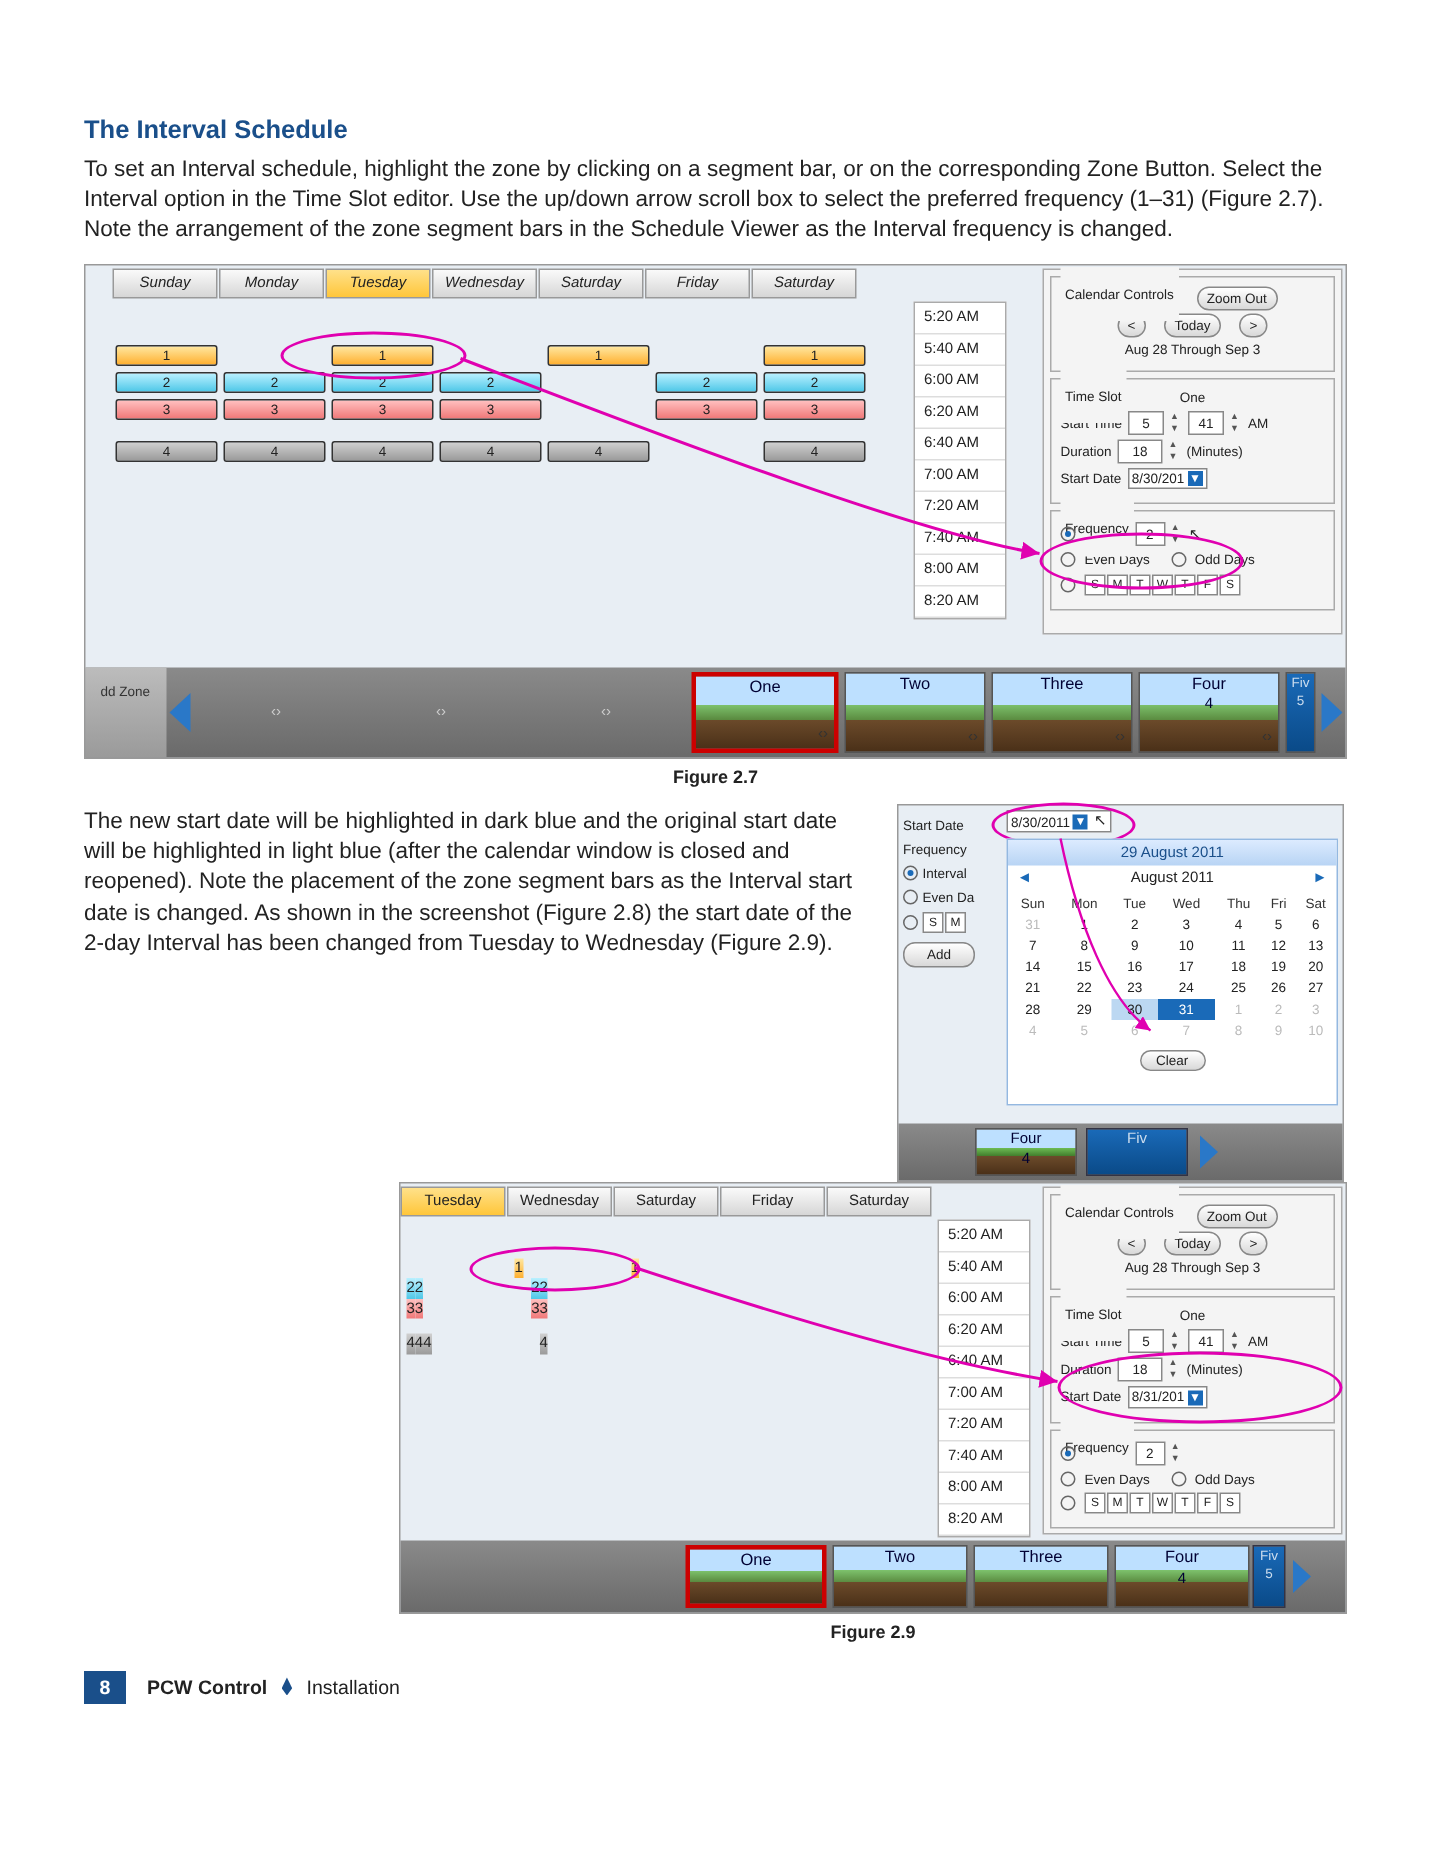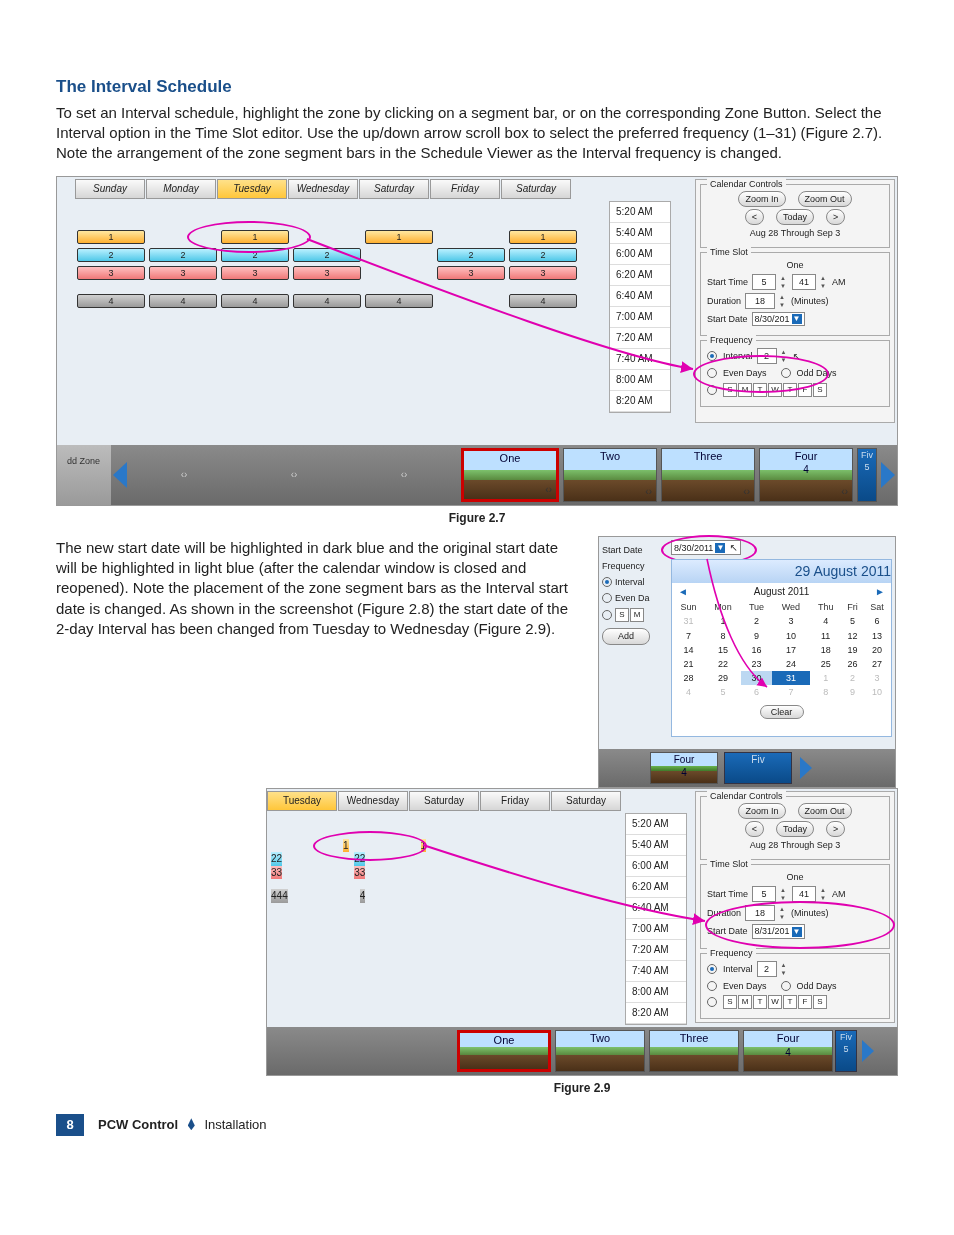--- a/index.html
+++ b/index.html
@@ -69,21 +69,21 @@
   }
   .fig27 .timecol div { height:20px; line-height:20px; padding-left:6px; border-bottom:1px solid #ddd; }
   .fig27 .ctrlpanel {
     position:absolute; right:2px; top:2px; width:198px; height:242px;
     background:#f4f4f4; border:1px solid #aaa;
   }
   .ctrlpanel .group {
     border:1px solid #aaa; margin:4px; padding:4px 6px 6px 6px; position:relative;
   }
   .ctrlpanel .group .legend {
-    position:absolute; top:-7px; left:6px; background:#f4f4f4; padding:0 3px; font-size:9px;
+    position:absolute; top:-7px; left:6px; background:#f4f4f4; padding:12px 3px; font-size:9px;
   }
   .ctrlpanel .btnrow { display:flex; gap:12px; justify-content:center; margin:2px 0; }
   .ctrlpanel .btn {
     background:linear-gradient(#fff,#d8d8d8); border:1px solid #888;
     font-size:9px; padding:1px 6px; border-radius:8px;
   }
   .ctrlpanel .txt { font-size:9px; text-align:center; margin:2px 0; }
   .ctrlpanel .line { display:flex; align-items:center; gap:4px; font-size:9px; margin:3px 0; }
   .ctrlpanel .num {
     width:22px; height:14px; background:#fff; border:1px solid #888;
@@ -148,22 +148,22 @@
   .fig28 .datebox2 {
     position:absolute; left:72px; top:3px; background:#fff; border:1px solid #888;
     font-size:9px; padding:0 2px; display:flex; align-items:center; gap:2px;
   }
   .fig28 .datebox2 .dd { width:10px;height:10px;background:#1a6ab8;color:#fff;font-size:8px;text-align:center;line-height:10px;}
   .fig28 .cal {
     position:absolute; left:72px; top:22px; right:3px; height:176px;
     background:#fff; border:1px solid #94b8e0;
   }
   .fig28 .cal .titlebar {
-    background:linear-gradient(#dcebff,#b8d4f4); font-size:14px; color:#1a4f8a;
-    text-align:right; padding:2px 0;
+    background:linear-gradient(#dcebff,#b8d4f4); font-size:10px; color:#1a4f8a;
+    text-align:center; padding:2px 12px;
   }
   .fig28 .cal .monthrow {
     display:flex; justify-content:space-between; align-items:center; padding:2px 6px;
     font-size:10px;
   }
   .fig28 .cal .monthrow .nav { font-size:10px; color:#1a6ab8; cursor:default; }
   .fig28 .cal table { width:100%; border-collapse:collapse; font-size:9px; text-align:center; }
   .fig28 .cal th { font-weight:normal; color:#333; padding:1px 0; }
   .fig28 .cal td { padding:1px 0; color:#222; }
   .fig28 .cal td.dim { color:#bbb; }

